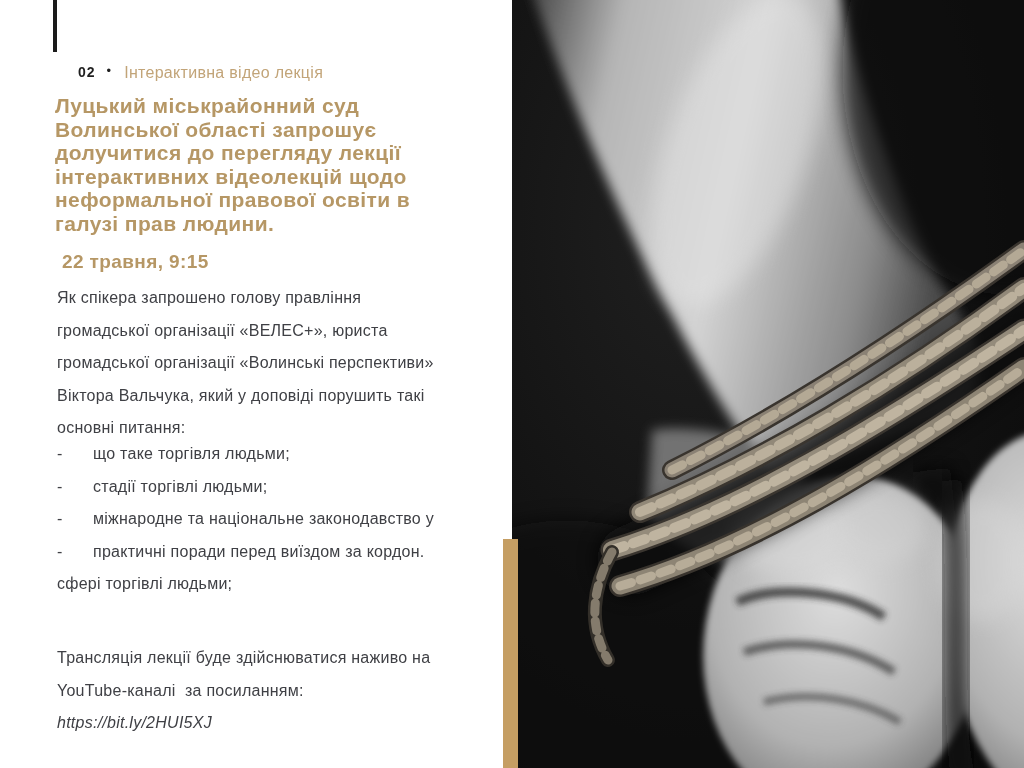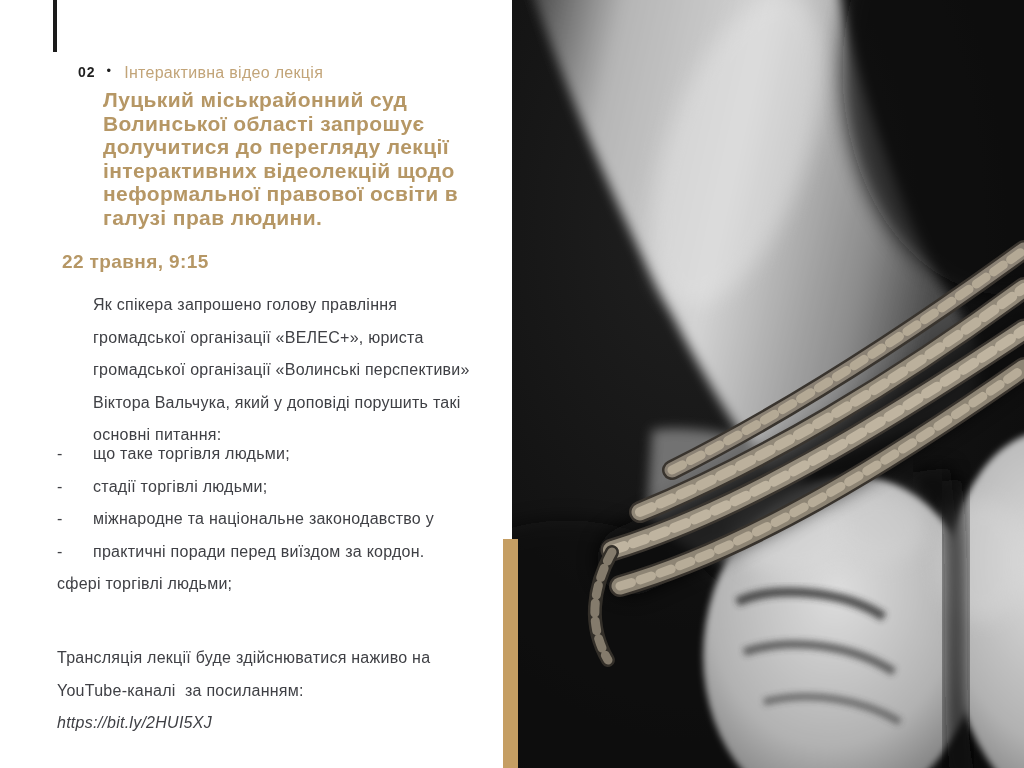--- a/index.html
+++ b/index.html
@@ -15,31 +15,31 @@
   .slide{position:absolute;inset:0;width:1024px;height:768px;background:#fff;}
 
   
   .page-bar{position:absolute;left:53px;top:0;width:4px;height:52px;background:#1b1b1b;}
   .page-header{position:absolute;left:78px;top:36px;display:flex;align-items:flex-start;margin-top:28px;}
   .page-num{font-size:14px;font-weight:700;color:var(--header-text);letter-spacing:1px;}
   .page-dot{font-size:13px;color:#1f1f1f;margin:0 13px 0 11px;line-height:1;}
   .page-tagline{font-size:16px;color:var(--tagline-gold);letter-spacing:0.3px;}
 
   
-  .heading{position:absolute;left:55px;top:88px;width:460px;margin-left:48px;}
+  .heading{position:absolute;left:55px;top:94px;width:460px;}
   .heading span{display:block;white-space:pre;font-size:21px;line-height:23.5px;
     font-weight:700;color:var(--accent-gold);letter-spacing:0.4px;}
   .datetime{position:absolute;left:62px;top:251px;font-size:19px;font-weight:700;
     color:var(--accent-gold);letter-spacing:0.4px;white-space:pre;}
 
   
   .textblock{position:absolute;left:57px;width:455px;}
   .textblock .bline{display:block;white-space:pre;font-size:16px;line-height:32.5px;
     color:var(--body-text);letter-spacing:0.25px;}
-  .intro{top:289px;margin-left:36px;}
+  .intro{top:282px;}
   .topics{top:438px;}
   .outro{top:634px;margin-top:8px;}
   .marker{display:inline-block;width:36px;white-space:pre;}
   .marker:empty{width:0;}
   .link{cursor:pointer;font-style:italic;}
 
   
   .photo{position:absolute;left:512px;top:0;width:512px;height:768px;background:#0d0d0d;}
   .photo svg{display:block;width:512px;height:768px;}
 

